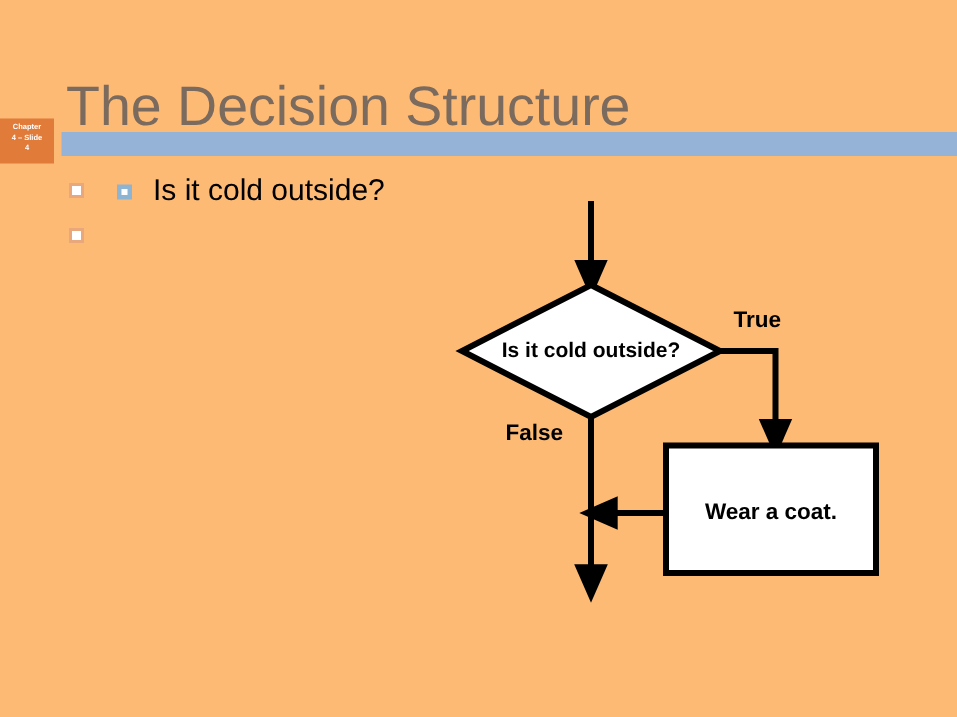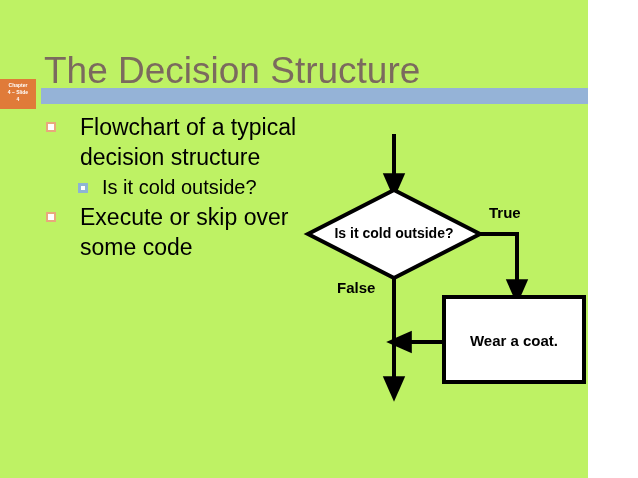--- a/index.html
+++ b/index.html
@@ -2,23 +2,23 @@
 <html><head>
 <meta charset="utf-8">
 <style>
   html, body {
     margin: 0;
     padding: 0;
     background: #ffffff;
   }
   #slide {
     position: relative;
-    width: 588px;
+    width: 638px;
     height: 478px;
-    background: #bef264;
+    background: #fdba74;
     overflow: hidden;
     font-family: "Liberation Sans", sans-serif;
   }
 
   
   #slide-title {
     position: absolute;
     left: 44px;
     top: 24px;
     width: 560px;
@@ -134,32 +134,30 @@
   <div id="chapter-badge">
     <div>Chapter</div>
     <div>4 – Slide</div>
     <div>4</div>
   </div>
 
   <div id="body-list">
 
     <div class="bullet">
       <span class="marker"></span>
-      <span>Flowchart of a typical decision structure</span>
     </div>
 
 
     <div class="subbullet">
       <span class="marker"></span>
       <span>Is it cold outside?</span>
     </div>
 
     <div class="bullet">
       <span class="marker"></span>
-      <span>Execute or skip over some code</span>
     </div>
 
 
   </div>
 
   <div id="flowchart">
     <svg width="338" height="300" viewBox="0 0 338 300" xmlns="http://www.w3.org/2000/svg">
       <defs>
         <marker id="arrowhead" markerWidth="7" markerHeight="7" refX="3.2" refY="3.2" orient="auto" markerUnits="strokeWidth">
           <path d="M0,0.4 L6.4,3.2 L0,6.0 z" fill="#000000"></path>

